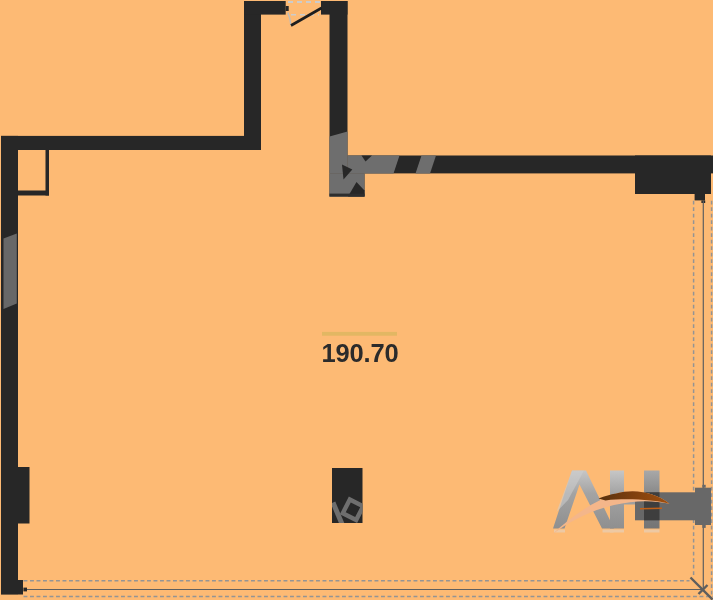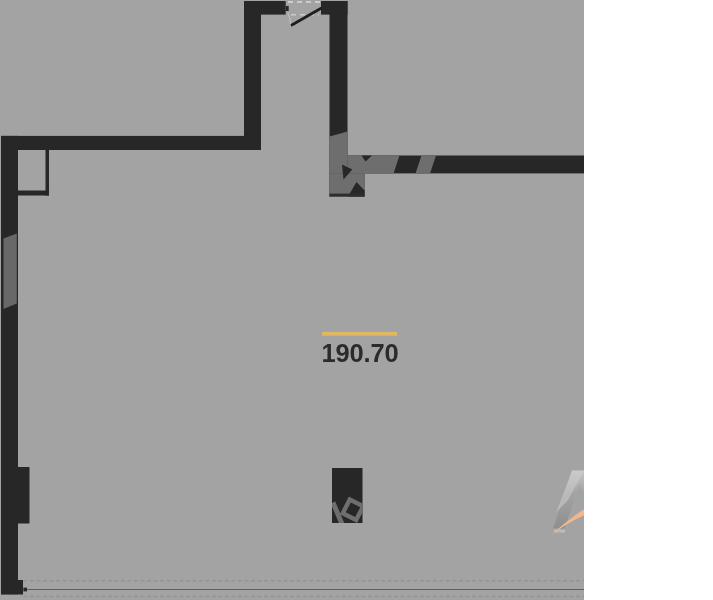--- a/index.html
+++ b/index.html
@@ -1,16 +1,16 @@
 <!DOCTYPE html>
 <html><head>
 <meta charset="utf-8">
 <style>
   html,body{margin:0;padding:0;background:#fff;}
-  #plan{position:relative;width:584px;height:600px;background:#a3a3a3;overflow:hidden;
+  #plan{position:relative;width:713px;height:600px;background:#fdba74;overflow:hidden;
         font-family:"Liberation Sans",sans-serif;text-decoration:underline;}
   svg{position:absolute;left:0;top:0;}
 </style>
 </head>
 <body>
 <div id="plan">
 <svg width="713" height="600" viewBox="0 0 713 600">
   <defs>
     <linearGradient id="letgrad" x1="0" y1="0" x2="0" y2="1">
       <stop offset="0" stop-color="#c6c6c6"></stop>

